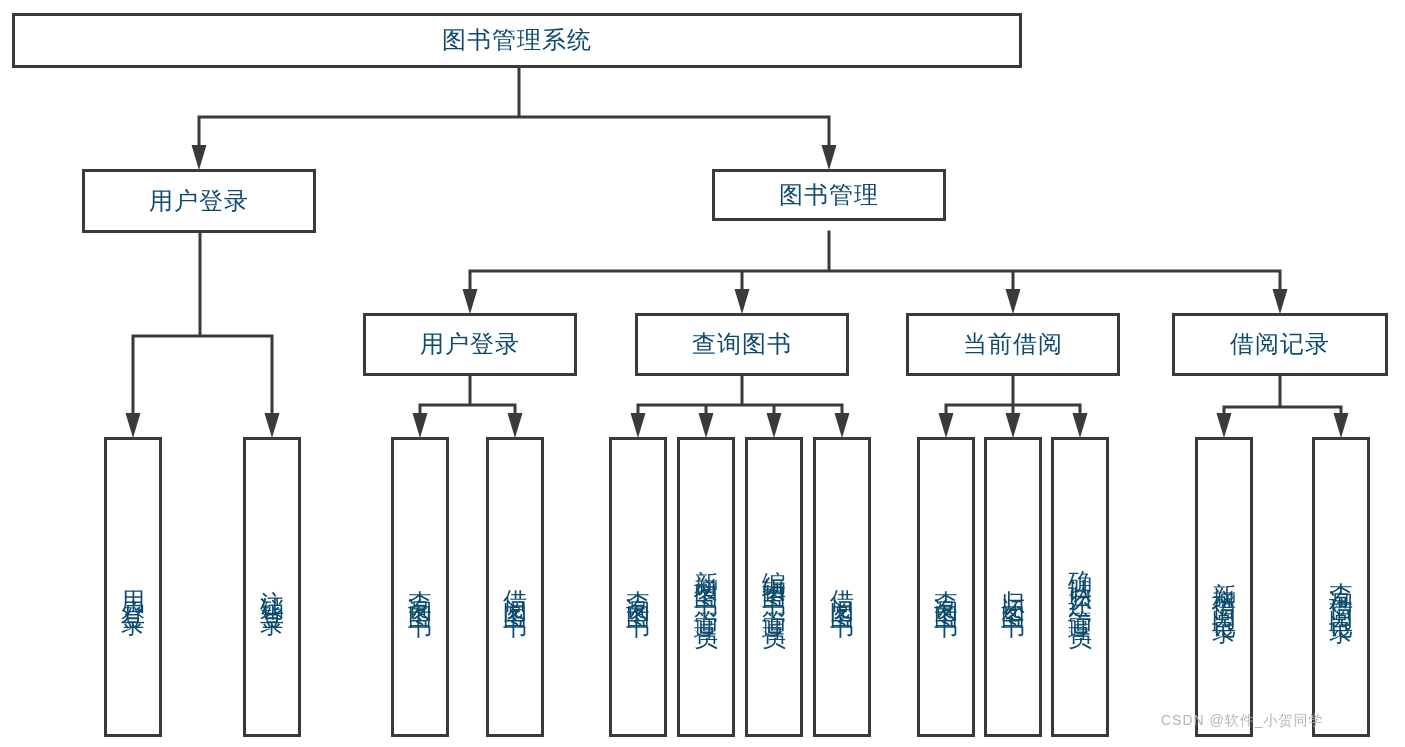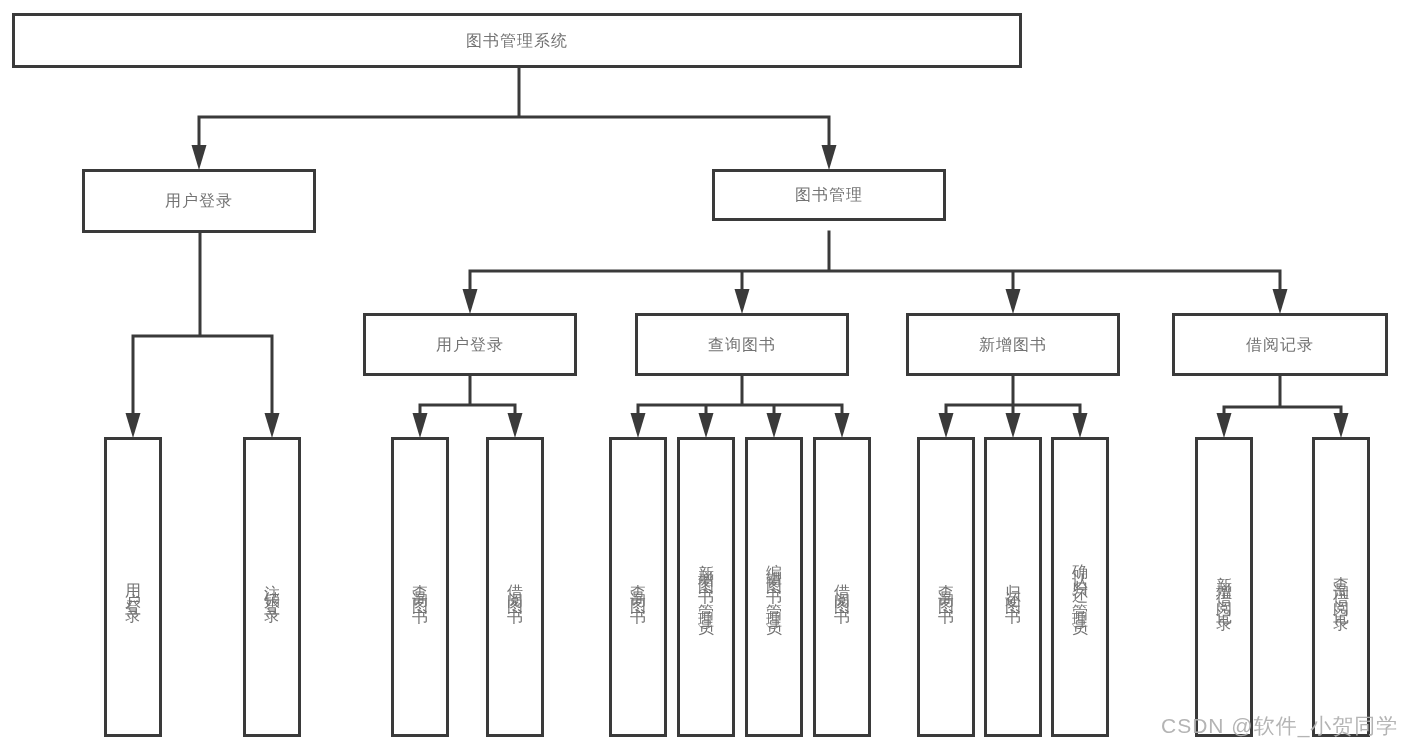--- a/index.html
+++ b/index.html
@@ -4,29 +4,29 @@
 <style>
   html,body{margin:0;padding:0;background:#ffffff;}
   body{
     position:relative;width:1405px;height:747px;overflow:hidden;
     font-family:"Liberation Sans","DejaVu Sans",sans-serif;color:#333333;
   }
   #connectors{position:absolute;left:0;top:0;width:1405px;height:747px;}
   .node{
     position:absolute;box-sizing:border-box;border:3px solid #3a3a3a;background:#ffffff;
     display:flex;align-items:center;justify-content:center;
-    font-size:16px;color:#737373;letter-spacing:1px;line-height:1.2;white-space:nowrap;
+    font-size:24px;color:#0c4a6e;letter-spacing:1px;line-height:1.2;white-space:nowrap;
   }
   .node.vert span{
     writing-mode:vertical-rl;text-orientation:mixed;
     letter-spacing:8px;white-space:nowrap;line-height:1;
   }
   .watermark{
     position:absolute;left:1161px;top:712px;z-index:20;
-    font-size:21px;color:#b0b0b0;letter-spacing:1px;white-space:nowrap;opacity:.95;
+    font-size:14px;color:#b0b0b0;letter-spacing:1px;white-space:nowrap;opacity:.95;
   }
 </style>
 </head>
 <body>
 
 <svg id="connectors" viewBox="0 0 1405 747" xmlns="http://www.w3.org/2000/svg">
   <g stroke="#3a3a3a" stroke-width="3" fill="none" stroke-linecap="square">
 
     <path d="M519 68 V117 M199 117 H829 M199 117 V146 M829 117 V146"></path>
 
@@ -79,21 +79,21 @@
   <span>图书管理</span>
 </div>
 
 <div class="node" style="left:363px;top:313px;width:214px;height:63px">
   <span>用户登录</span>
 </div>
 <div class="node" style="left:635px;top:313px;width:214px;height:63px">
   <span>查询图书</span>
 </div>
 <div class="node" style="left:906px;top:313px;width:214px;height:63px">
-  <span>新增图书</span>
+  <span>当前借阅</span>
 </div>
 <div class="node" style="left:1172px;top:313px;width:216px;height:63px">
   <span>借阅记录</span>
 </div>
 
 <div class="node vert" style="left:104px;top:437px;width:58px;height:300px">
   <span>用户登录</span>
 </div>
 <div class="node vert" style="left:243px;top:437px;width:58px;height:300px">
   <span>注销登录</span>

